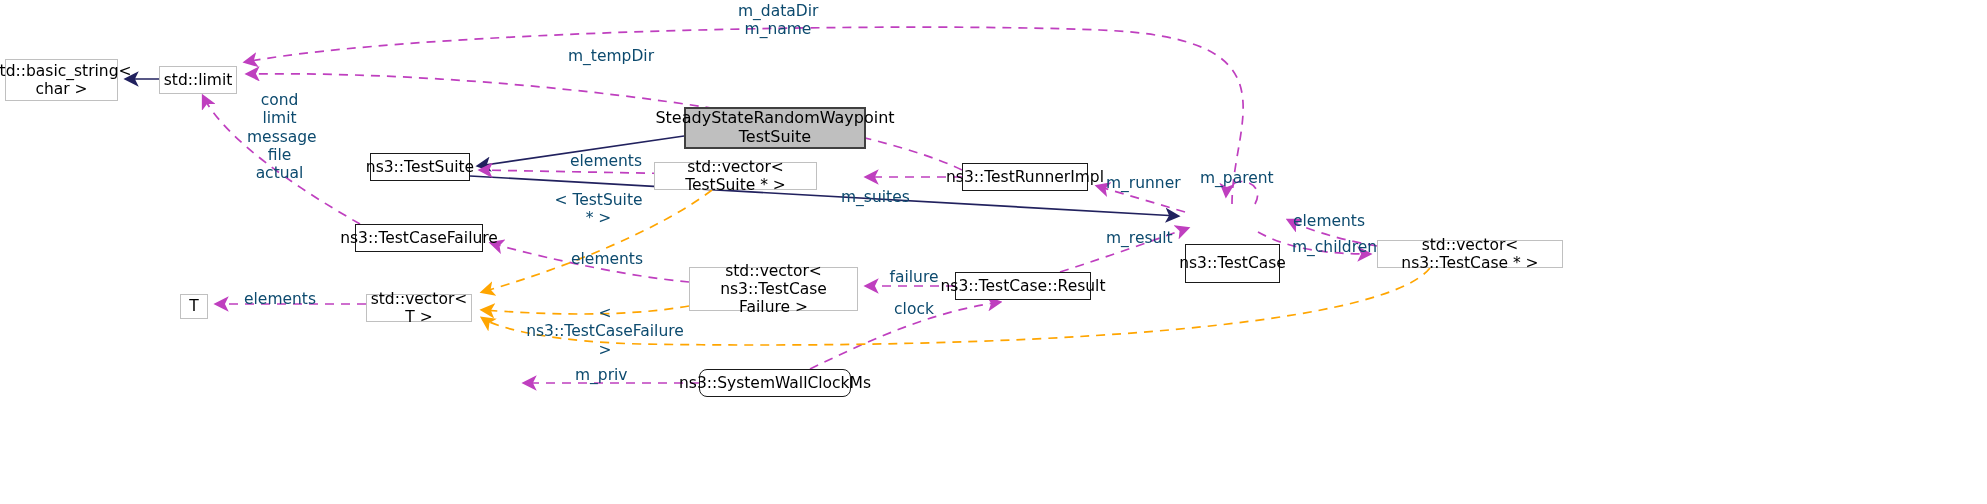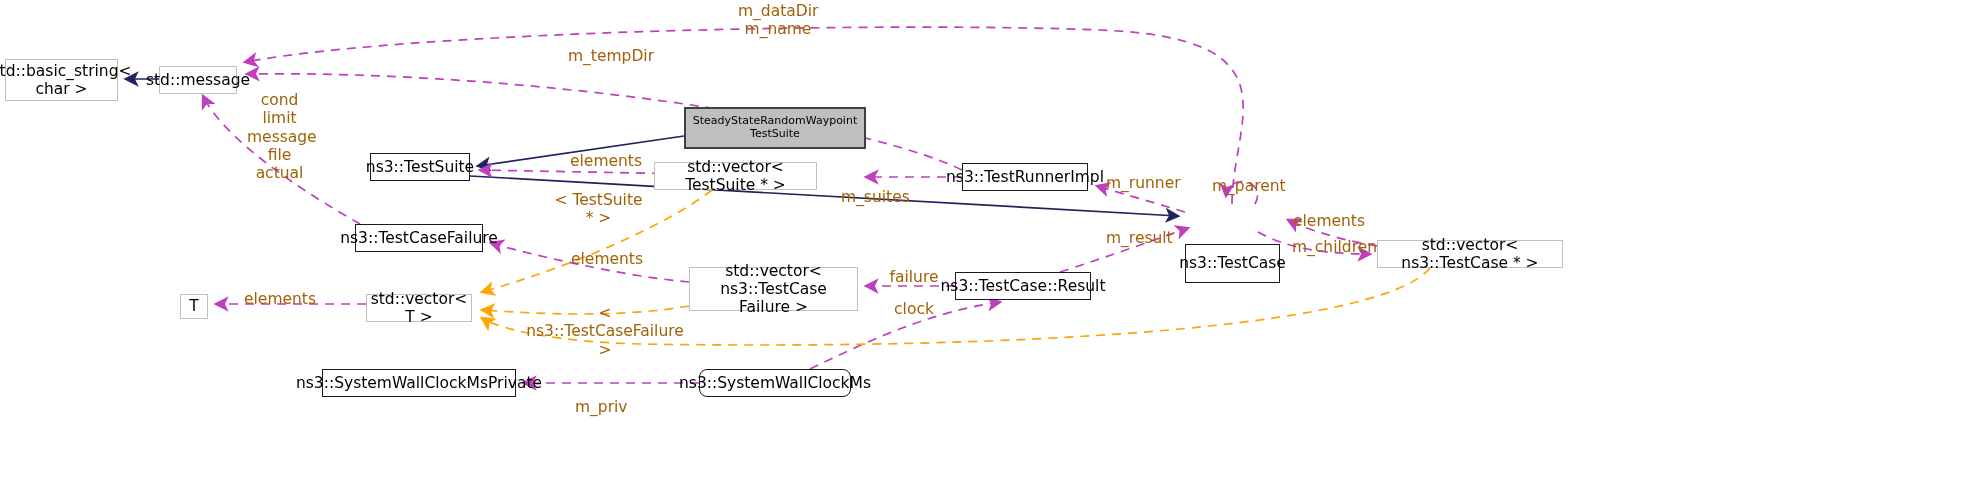--- a/index.html
+++ b/index.html
@@ -46,27 +46,27 @@
     border: 1px solid #c0c0c0;
   }
   
   .node.solid {
     border: 1.6px solid #1a1a1a;
   }
   
   .node.focus {
     border: 2px solid #404040;
     background: #bfbfbf;
-    font-size: 11px;
+    font-size: 16px;
   }
   .edge-label {
     position: absolute;
     font-size: 15.5px;
     line-height: 1.18;
-    color: #a16207;
+    color: #0c4a6e;
     white-space: pre-line;
     text-align: center;
     background: transparent;
   }
 </style>
 </head>
 <body>
 
 <div id="diagram-root">
 
@@ -130,53 +130,52 @@
       <path d="M712,190 C660,230 560,270 482,292" marker-end="url(#arrT)"></path>
 
       <path d="M689,306 C620,318 540,314 482,310" marker-end="url(#arrT)"></path>
 
       <path d="M1430,268 C1380,330 1000,350 640,344 C560,342 500,330 482,318" marker-end="url(#arrT)"></path>
     </g>
   </svg>
 
   <div class="node plain" style="left:5px;  top:59px;  width:113px; height:42px;">std::basic_string&lt;
 char &gt;</div>
-  <div class="node plain" style="left:159px; top:66px;  width:78px;  height:28px;">std::message</div>
+  <div class="node plain" style="left:159px; top:66px;  width:78px;  height:28px;">std::limit</div>
   <div class="node solid" style="left:370px; top:153px; width:100px; height:28px;">ns3::TestSuite</div>
   <div class="node focus" style="left:684px; top:107px; width:182px; height:42px;">SteadyStateRandomWaypoint
 TestSuite</div>
   <div class="node plain" style="left:654px; top:162px; width:163px; height:28px;">std::vector&lt; TestSuite * &gt;</div>
   <div class="node solid" style="left:962px; top:163px; width:126px; height:28px;">ns3::TestRunnerImpl</div>
   <div class="node solid" style="left:1185px;top:212px; width:95px;  height:39px;margin-top:32px;">ns3::TestCase</div>
   <div class="node plain" style="left:1377px;top:240px; width:186px; height:28px;">std::vector&lt; ns3::TestCase * &gt;</div>
   <div class="node solid" style="left:355px; top:224px; width:128px; height:28px;">ns3::TestCaseFailure</div>
   <div class="node plain" style="left:366px; top:294px; width:106px; height:28px;">std::vector&lt; T &gt;</div>
   <div class="node plain" style="left:180px; top:294px; width:28px;  height:25px;">T</div>
   <div class="node plain" style="left:689px; top:267px; width:169px; height:44px;">std::vector&lt; ns3::TestCase
 Failure &gt;</div>
   <div class="node solid" style="left:955px; top:272px; width:136px; height:28px;">ns3::TestCase::Result</div>
-  <div class="node solid" style="left:322px; top:369px; width:194px; height:28px;">ns3::SystemWallClockMsPrivate</div>
   <div class="node solid" style="left:699px; top:369px; width:152px; height:28px;border-radius:8px;">ns3::SystemWallClockMs</div>
 
   <div class="edge-label" style="left:738px; top:2px;   width:80px;">m_dataDir
 m_name</div>
   <div class="edge-label" style="left:568px; top:47px;  width:75px;">m_tempDir</div>
   <div class="edge-label" style="left:247px; top:91px;  width:65px;">cond
 limit
 message
 file
 actual</div>
   <div class="edge-label" style="left:570px; top:152px; width:70px;">elements</div>
   <div class="edge-label" style="left:551px; top:191px; width:95px;">&lt; TestSuite * &gt;</div>
   <div class="edge-label" style="left:841px; top:160px; width:66px;margin-top:28px;">m_suites</div>
   <div class="edge-label" style="left:1106px;top:174px; width:70px;">m_runner</div>
-  <div class="edge-label" style="left:1200px;top:177px; width:70px;margin-left:12px;">m_parent</div>
+  <div class="edge-label" style="left:1200px;top:169px; width:70px;">m_parent</div>
   <div class="edge-label" style="left:1293px;top:212px; width:70px;">elements</div>
   <div class="edge-label" style="left:1292px;top:238px; width:80px;">m_children</div>
   <div class="edge-label" style="left:571px; top:250px; width:70px;">elements</div>
   <div class="edge-label" style="left:1106px;top:229px; width:64px;">m_result</div>
   <div class="edge-label" style="left:889px; top:268px; width:50px;">failure</div>
   <div class="edge-label" style="left:244px; top:290px; width:70px;">elements</div>
   <div class="edge-label" style="left:525px; top:288px; width:160px;margin-top:16px;">&lt; ns3::TestCaseFailure &gt;</div>
   <div class="edge-label" style="left:893px; top:300px; width:42px;">clock</div>
-  <div class="edge-label" style="left:575px; top:366px; width:52px;margin-top:32px;">m_priv</div>
+  <div class="edge-label" style="left:575px; top:366px; width:52px;">m_priv</div>
 
 </div>
 
 </body></html>

